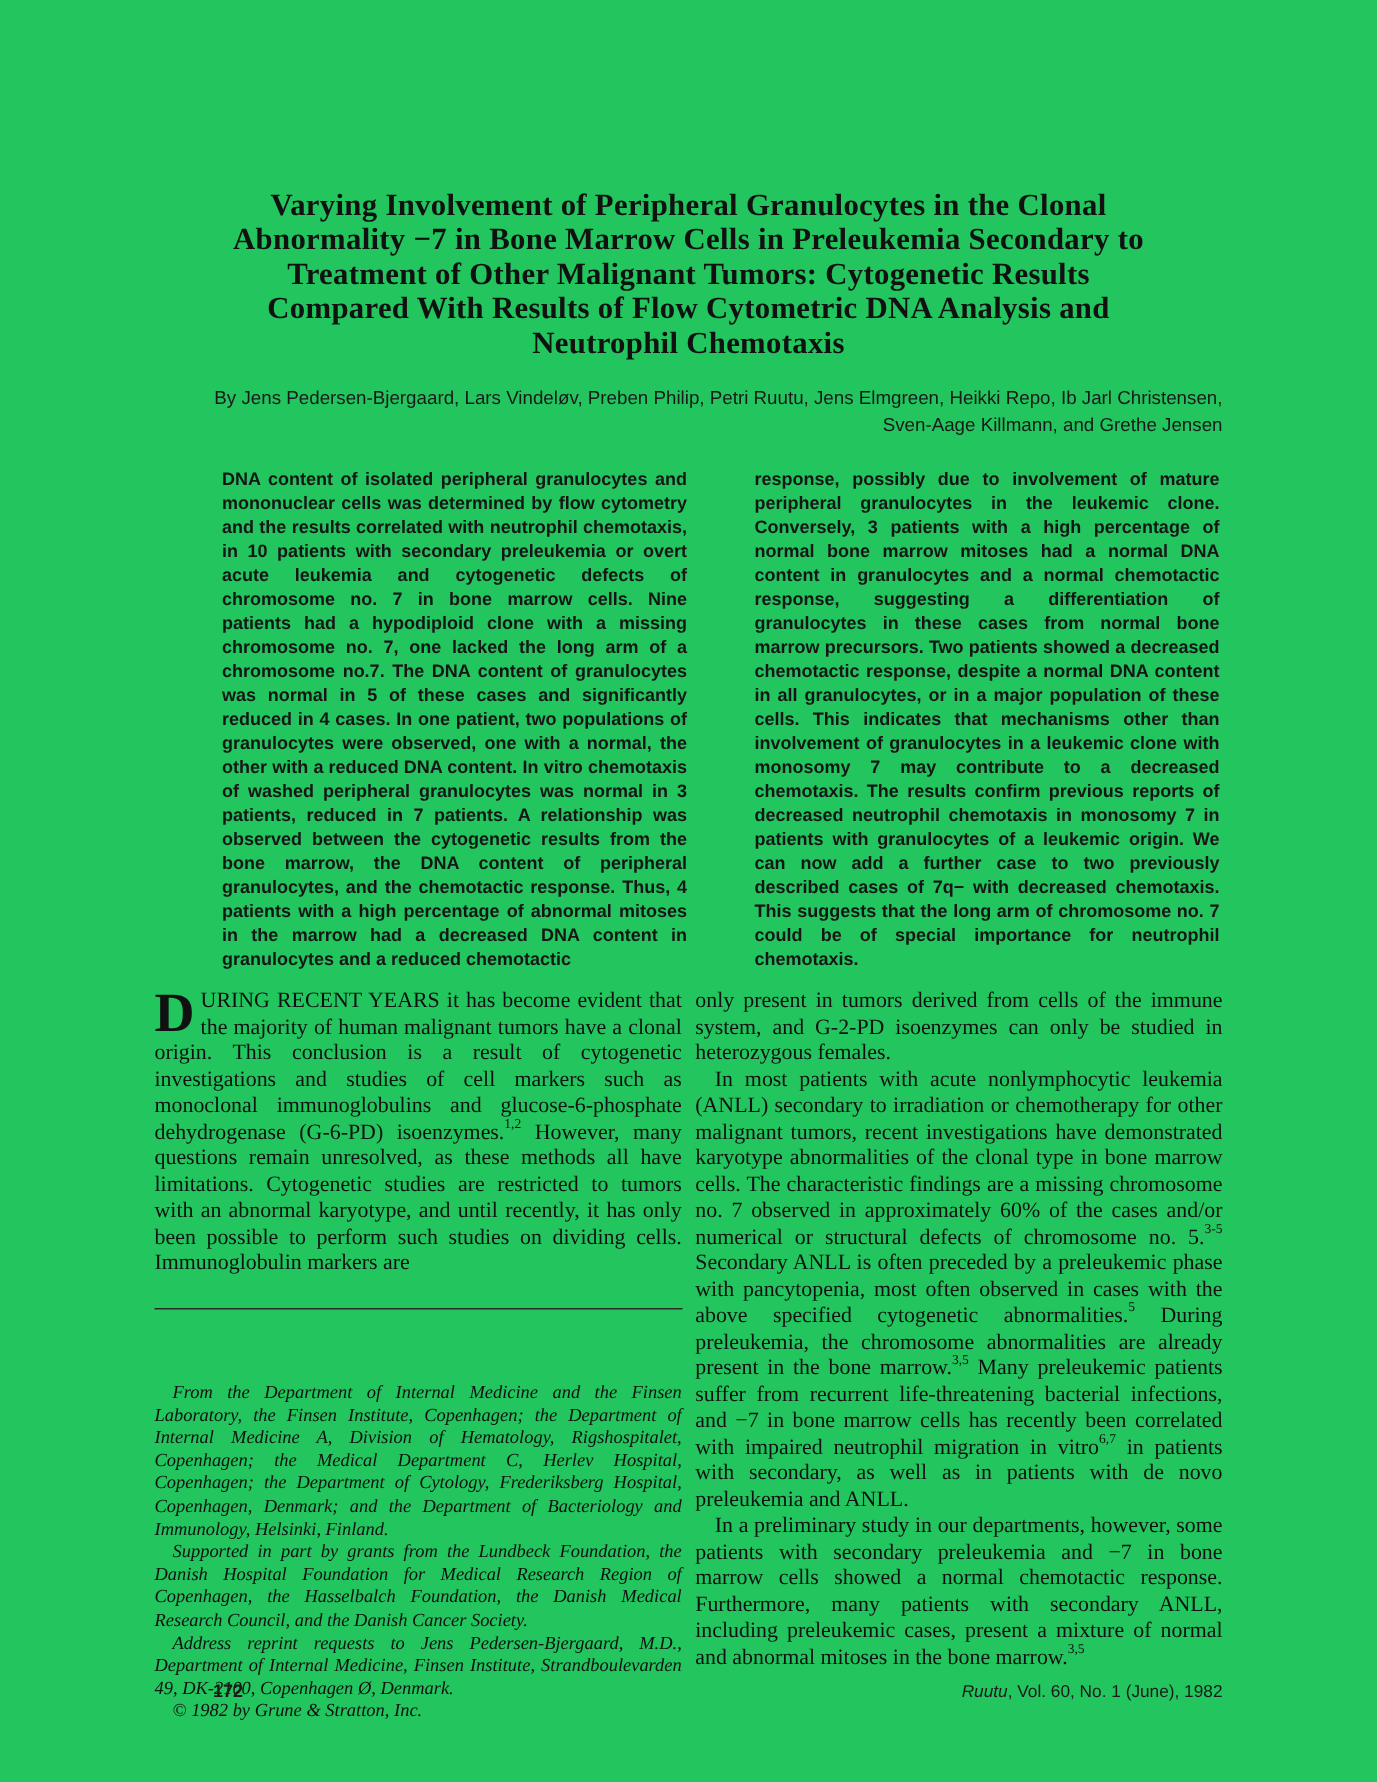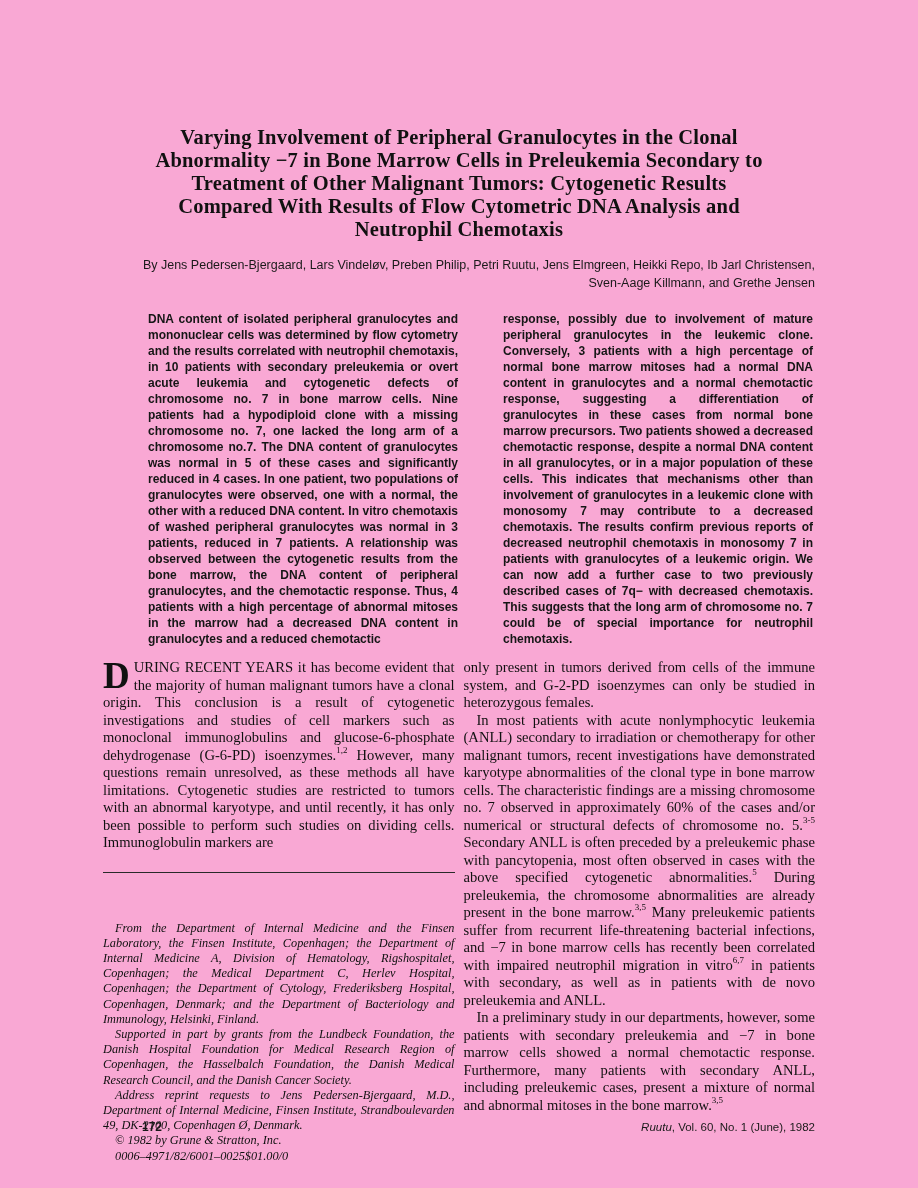--- a/index.html
+++ b/index.html
@@ -1,20 +1,20 @@
 <!DOCTYPE html>
 <html><head>
 <meta charset="utf-8">
 <style>
   html, body { margin: 0; padding: 0; background: #ffffff; }
   .page {
     position: relative;
     width: 918px;
     height: 1188px;
-    background: #f9a8d4;
+    background: #22c55e;
     color: #111111;
     box-sizing: border-box;
     padding: 126px 103px 16px 103px;
     overflow: hidden;
   }
   .title {
     margin: 0;
     font-family: "Liberation Serif", serif;
     font-weight: bold;
     font-size: 20.5px;
@@ -128,21 +128,20 @@
   <div class="body-cols">
 
     <div class="body-col">
       <p><span class="dropcap">D</span><span><span>URING RECENT YEARS it has become evident that the majority of human malignant tumors have a clonal origin. This conclusion is a result of cytogenetic investigations and studies of cell markers such as monoclonal immunoglobulins and glucose-6-phosphate dehydrogenase (G-6-PD) isoenzymes.</span><sup>1,2</sup><span> However, many questions remain unresolved, as these methods all have limitations. Cytogenetic studies are restricted to tumors with an abnormal karyotype, and until recently, it has only been possible to perform such studies on dividing cells. Immunoglobulin markers are</span></span></p>
       <hr class="footnote-rule">
       <div class="footnotes">
         <p>From the Department of Internal Medicine and the Finsen Laboratory, the Finsen Institute, Copenhagen; the Department of Internal Medicine A, Division of Hematology, Rigshospitalet, Copenhagen; the Medical Department C, Herlev Hospital, Copenhagen; the Department of Cytology, Frederiksberg Hospital, Copenhagen, Denmark; and the Department of Bacteriology and Immunology, Helsinki, Finland.</p>
         <p>Supported in part by grants from the Lundbeck Foundation, the Danish Hospital Foundation for Medical Research Region of Copenhagen, the Hasselbalch Foundation, the Danish Medical Research Council, and the Danish Cancer Society.</p>
         <p>Address reprint requests to Jens Pedersen-Bjergaard, M.D., Department of Internal Medicine, Finsen Institute, Strandboulevarden 49, DK-2100, Copenhagen Ø, Denmark.</p>
         <p>© 1982 by Grune &amp; Stratton, Inc.</p>
-        <p>0006–4971/82/6001–0025$01.00/0</p>
       </div>
     </div>
 
     <div class="body-col">
       <p><span>only present in tumors derived from cells of the immune system, and G-2-PD isoenzymes can only be studied in heterozygous females.</span></p>
       <p class="indent"><span>In most patients with acute nonlymphocytic leukemia (ANLL) secondary to irradiation or chemotherapy for other malignant tumors, recent investigations have demonstrated karyotype abnormalities of the clonal type in bone marrow cells. The characteristic findings are a missing chromosome no. 7 observed in approximately 60% of the cases and/or numerical or structural defects of chromosome no. 5.</span><sup>3-5</sup><span> Secondary ANLL is often preceded by a preleukemic phase with pancytopenia, most often observed in cases with the above specified cytogenetic abnormalities.</span><sup>5</sup><span> During preleukemia, the chromosome abnormalities are already present in the bone marrow.</span><sup>3,5</sup><span> Many preleukemic patients suffer from recurrent life-threatening bacterial infections, and −7 in bone marrow cells has recently been correlated with impaired neutrophil migration in vitro</span><sup>6,7</sup><span> in patients with secondary, as well as in patients with de novo preleukemia and ANLL.</span></p>
       <p class="indent"><span>In a preliminary study in our departments, however, some patients with secondary preleukemia and −7 in bone marrow cells showed a normal chemotactic response. Furthermore, many patients with secondary ANLL, including preleukemic cases, present a mixture of normal and abnormal mitoses in the bone marrow.</span><sup>3,5</sup></p>
     </div>
 
   </div>

